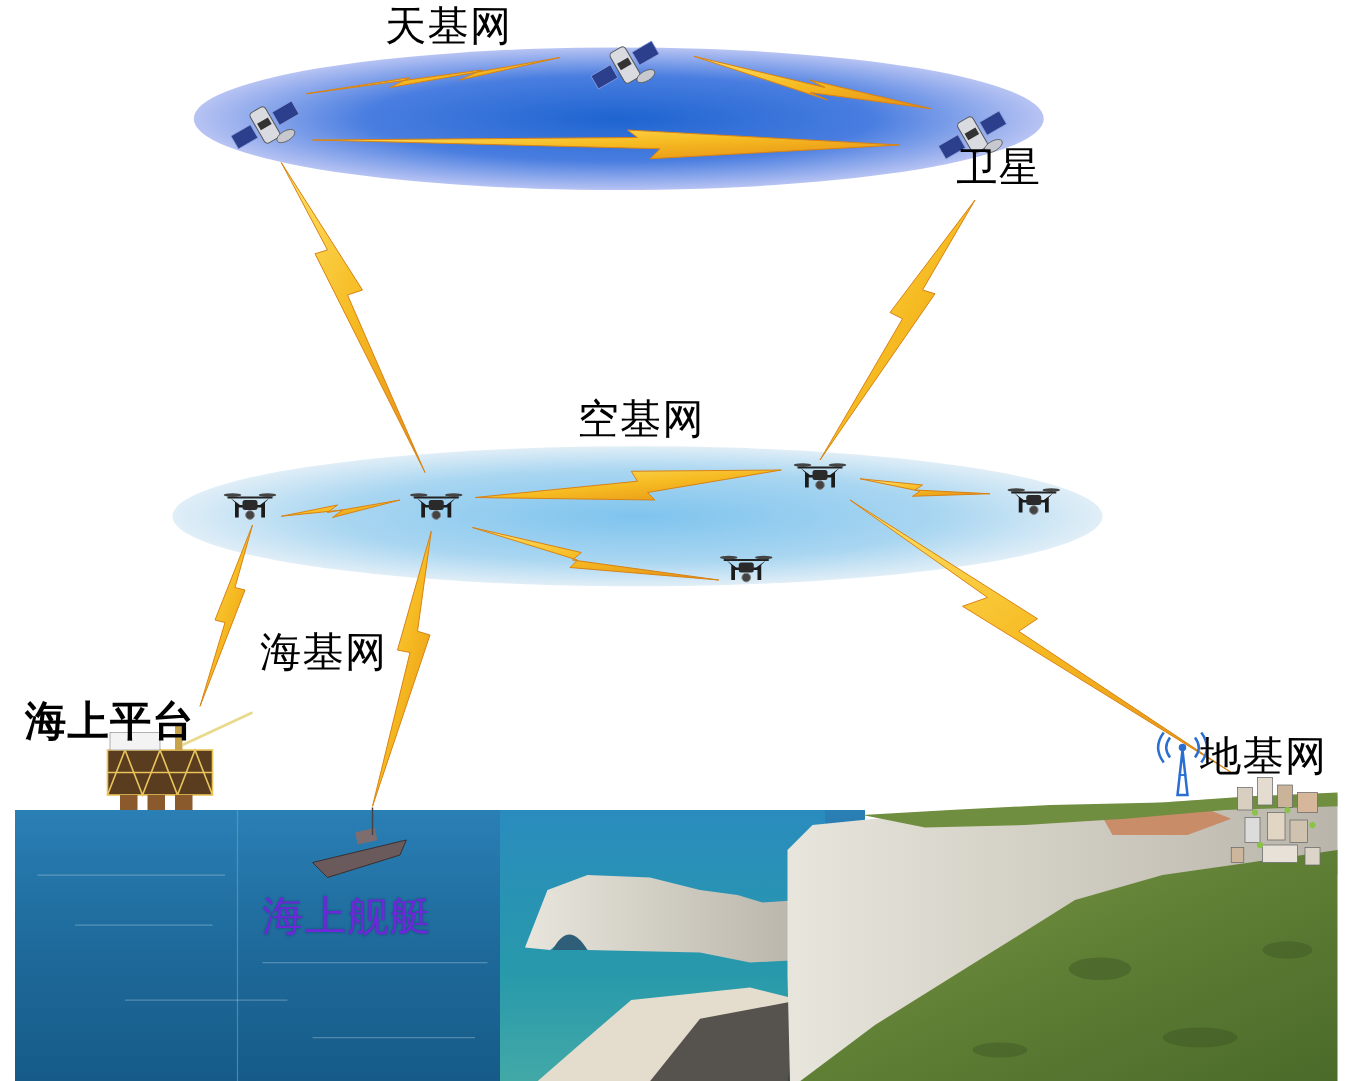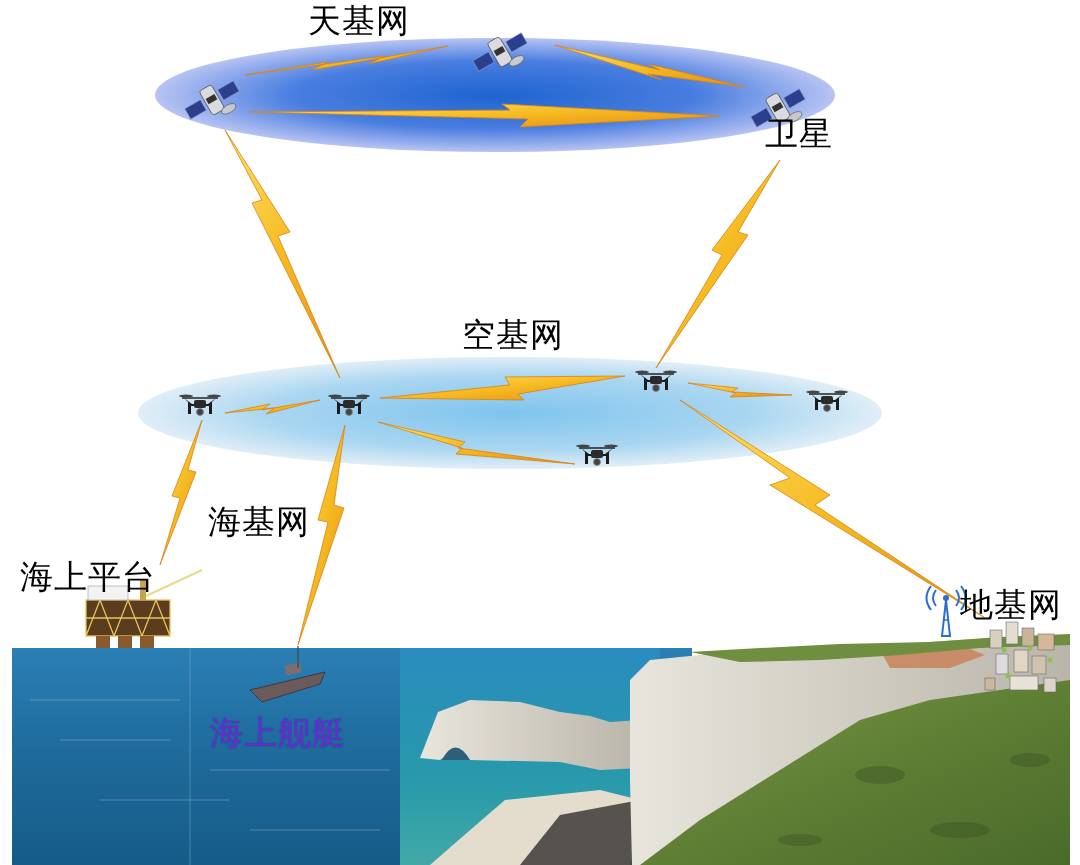--- a/index.html
+++ b/index.html
@@ -187,15 +187,15 @@
       <circle cx="1050" cy="660" r="2.5"></circle>
         <circle cx="1008" cy="676" r="2.5"></circle>
     </g>
   </g>
 </svg>
 
 <div class="label" style="left:308px;top:4px;">天基网</div>
 <div class="label" style="left:765px;top:117px;">卫星</div>
 <div class="label" style="left:462px;top:318px;">空基网</div>
 <div class="label" style="left:208px;top:505px;">海基网</div>
-<div class="label" style="left:20px;top:560px;">海上平台</div>
+<div class="label" style="left:20px;top:560px;font-weight:bold;">海上平台</div>
 <div class="label" style="left:960px;top:588px;">地基网</div>
 <div class="label light" style="left:210px;top:716px;">海上舰艇</div>
 
 </body></html>

